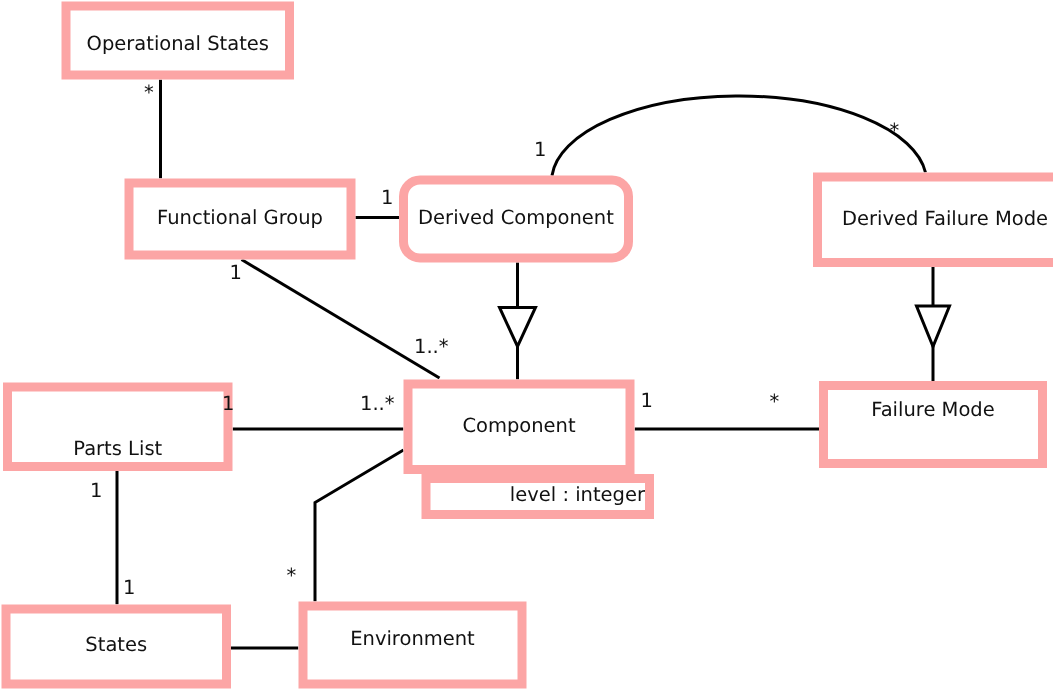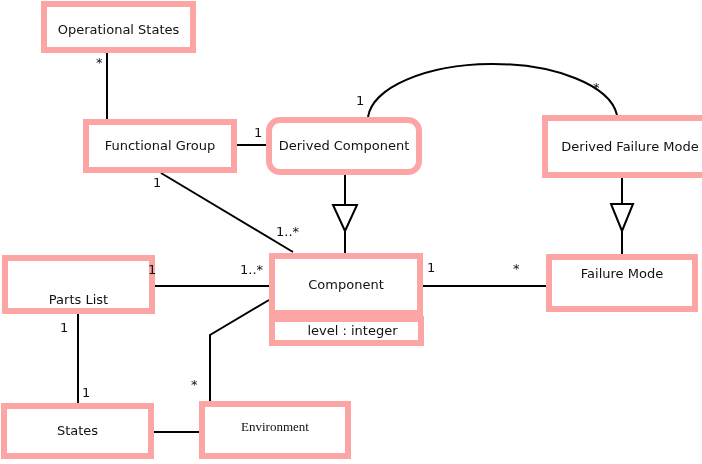--- a/index.html
+++ b/index.html
@@ -22,22 +22,23 @@
     background: #ffffff;
     border: 6px solid #fca5a5;
     display: flex;
     align-items: center;
     justify-content: center;
     font-size: 13px;
     line-height: 16px;
     white-space: nowrap;
   }
   .uml-node.attr-box {
-    justify-content: center;
+    justify-content: flex-end;
     padding-left: 12px;
+    margin-left: 12px;
   }
   .mult {
     position: absolute;
     font-size: 13px;
     line-height: 16px;
     white-space: nowrap;
   }
 </style>
 </head>
 <body>
@@ -101,21 +102,21 @@
   </div>
 
   <div class="uml-node" style="left:546px; top:254px; width:152px; height:58px; padding-bottom:18px;">
     <span>Failure Mode</span>
   </div>
 
   <div class="uml-node" style="left:1px; top:403px; width:153px; height:56px;">
     <span>States</span>
   </div>
 
-  <div class="uml-node" style="left:199px; top:401px; width:152px; height:58px; padding-bottom:6px;font-family:Liberation Serif, serif;">
+  <div class="uml-node" style="left:199px; top:401px; width:152px; height:58px; padding-bottom:6px;">
     <span>Environment</span>
   </div>
 
   <span class="mult" style="left:96px;  top:55px;">*</span>
   <span class="mult" style="left:254px; top:125px;">1</span>
   <span class="mult" style="left:153px; top:175px;">1</span>
   <span class="mult" style="left:276px; top:224px;">1..*</span>
   <span class="mult" style="left:356px; top:93px;">1</span>
   <span class="mult" style="left:593px; top:80px;">*</span>
   <span class="mult" style="left:148px; top:262px;">1</span>

